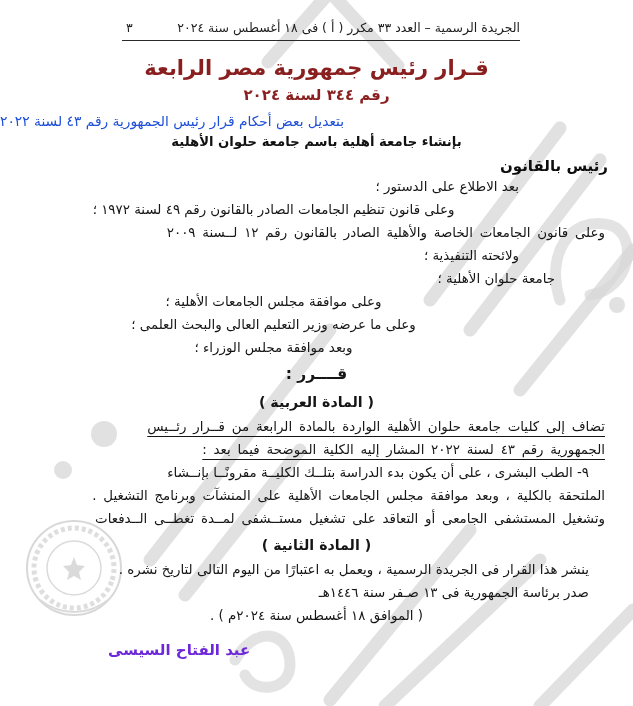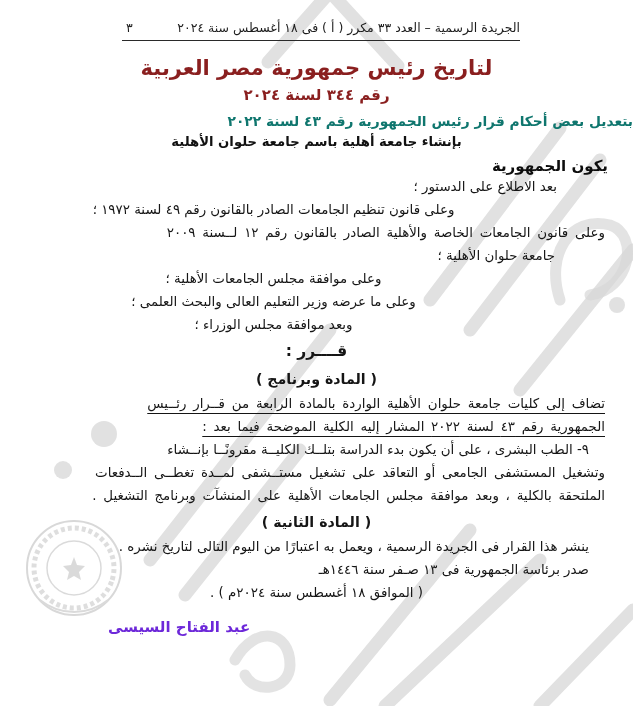--- a/index.html
+++ b/index.html
@@ -13,26 +13,26 @@
   
   .hdr{
     width:398px; margin-right:113px; display:flex; justify-content:space-between;
     align-items:flex-end; font-size:12.5px; padding-bottom:5px;
     border-bottom:1.6px solid #2a2a2a; color:#1d1d1d;
   }
   .hdr .pg{padding-left:4px;}
   
   .t1{margin-top:15px; text-align:center; font-weight:bold; font-size:21px; color:#8a1f1f; letter-spacing:.5px;}
   .t2{margin-top:6px;  text-align:center; font-weight:bold; font-size:15px; color:#8a1f1f;}
-  .t3{margin-top:9px;  text-align:right; font-weight:bold; font-size:13.8px; color:#0f766e;}
+  .t3{margin-top:9px;  text-align:left; font-weight:normal; font-size:13.8px; color:#1d4ed8;}
   .t4{margin-top:5px;  text-align:center; font-weight:bold; font-size:13.2px; color:#111;}
   .sec{margin-top:8px; text-align:right; padding-right:25px; font-weight:bold; font-size:15px; color:#0d0d0d;}
   
   .ln{font-size:13.4px; line-height:23px; text-align:right; white-space:nowrap;}
-  .ind-a{padding-right:76px;}   
+  .ind-a{padding-right:114px;}   
   .ind-b{padding-right:86px;text-align:center;}    
   .ind-c{padding-right:28px; word-spacing:2.5px;} 
   .ind-d{padding-right:78px;}
   .ind-e{padding-right:44px;}
   .ctr{text-align:center; padding:0;}
   .h-art{margin-top:3px; text-align:center; font-weight:bold; font-size:14.2px; line-height:25px;}
   .qarrar{margin-top:3px; text-align:center; font-weight:bold; font-size:15.5px; line-height:25px;}
   .u span{text-decoration:underline; text-underline-offset:5px; text-decoration-thickness:1px;}
   .sign{margin-top:14px; text-align:left; padding-left:108px; font-weight:bold; font-size:15px; color:#6d28d9;}
   
@@ -75,44 +75,45 @@
     </g>
   </svg>
 
   <div class="content">
 
     <div class="hdr">
       <span>الجريدة الرسمية – العدد ٣٣ مكرر ( أ ) فى ١٨ أغسطس سنة ٢٠٢٤</span>
       <span class="pg">٣</span>
     </div>
 
-    <div class="t1">لتاريخ رئيس جمهورية مصر العربية</div>
+    <div class="t1">قـرار رئيس جمهورية مصر الرابعة</div>
     <div class="t2">رقم ٣٤٤ لسنة ٢٠٢٤</div>
     <div class="t3">بتعديل بعض أحكام قرار رئيس الجمهورية رقم ٤٣ لسنة ٢٠٢٢</div>
     <div class="t4">بإنشاء جامعة أهلية باسم جامعة حلوان الأهلية</div>
 
-    <div class="sec">يكون الجمهورية</div>
+    <div class="sec">رئيس بالقانون</div>
 
     <div class="ln ind-a">بعد الاطلاع على الدستور ؛</div>
     <div class="ln ind-b">وعلى قانون تنظيم الجامعات الصادر بالقانون رقم ٤٩ لسنة ١٩٧٢ ؛</div>
     <div class="ln ind-c">وعلى قانون الجامعات الخاصة والأهلية الصادر بالقانون رقم ١٢ لــسنة ٢٠٠٩</div>
+    <div class="ln ind-a">ولائحته التنفيذية ؛</div>
     <div class="ln ind-d">جامعة حلوان الأهلية ؛</div>
     <div class="ln ind-b">وعلى موافقة مجلس الجامعات الأهلية ؛</div>
     <div class="ln ind-b">وعلى ما عرضه وزير التعليم العالى والبحث العلمى ؛</div>
     <div class="ln ind-b">وبعد موافقة مجلس الوزراء ؛</div>
 
     <div class="qarrar">قــــرر :</div>
-    <div class="h-art">( المادة وبرنامج )</div>
+    <div class="h-art">( المادة العربية )</div>
 
     <div class="ln ind-c u"><span>تضاف إلى كليات جامعة حلوان الأهلية الواردة بالمادة الرابعة من قــرار رئــيس</span></div>
     <div class="ln ind-c u"><span>الجمهورية رقم ٤٣ لسنة ٢٠٢٢ المشار إليه الكلية الموضحة فيما بعد :</span></div>
 
     <div class="ln ind-e">٩- الطب البشرى ، على أن يكون بدء الدراسة بتلــك الكليــة مقرونًــا بإنــشاء</div>
+    <div class="ln ind-c">الملتحقة بالكلية ، وبعد موافقة مجلس الجامعات الأهلية على المنشآت وبرنامج التشغيل .</div>
     <div class="ln ind-c">وتشغيل المستشفى الجامعى أو التعاقد على تشغيل مستــشفى لمــدة تغطــى الــدفعات</div>
-    <div class="ln ind-c">الملتحقة بالكلية ، وبعد موافقة مجلس الجامعات الأهلية على المنشآت وبرنامج التشغيل .</div>
 
     <div class="h-art">( المادة الثانية )</div>
     <div class="ln ind-e">ينشر هذا القرار فى الجريدة الرسمية ، ويعمل به اعتبارًا من اليوم التالى لتاريخ نشره .</div>
     <div class="ln ind-e">صدر برئاسة الجمهورية فى ١٣ صـفر سنة ١٤٤٦هـ</div>
     <div class="ln ctr">( الموافق ١٨ أغسطس سنة ٢٠٢٤م ) .</div>
 
     <div class="sign">عبد الفتاح السيسى</div>
   </div>
 </div>
 

